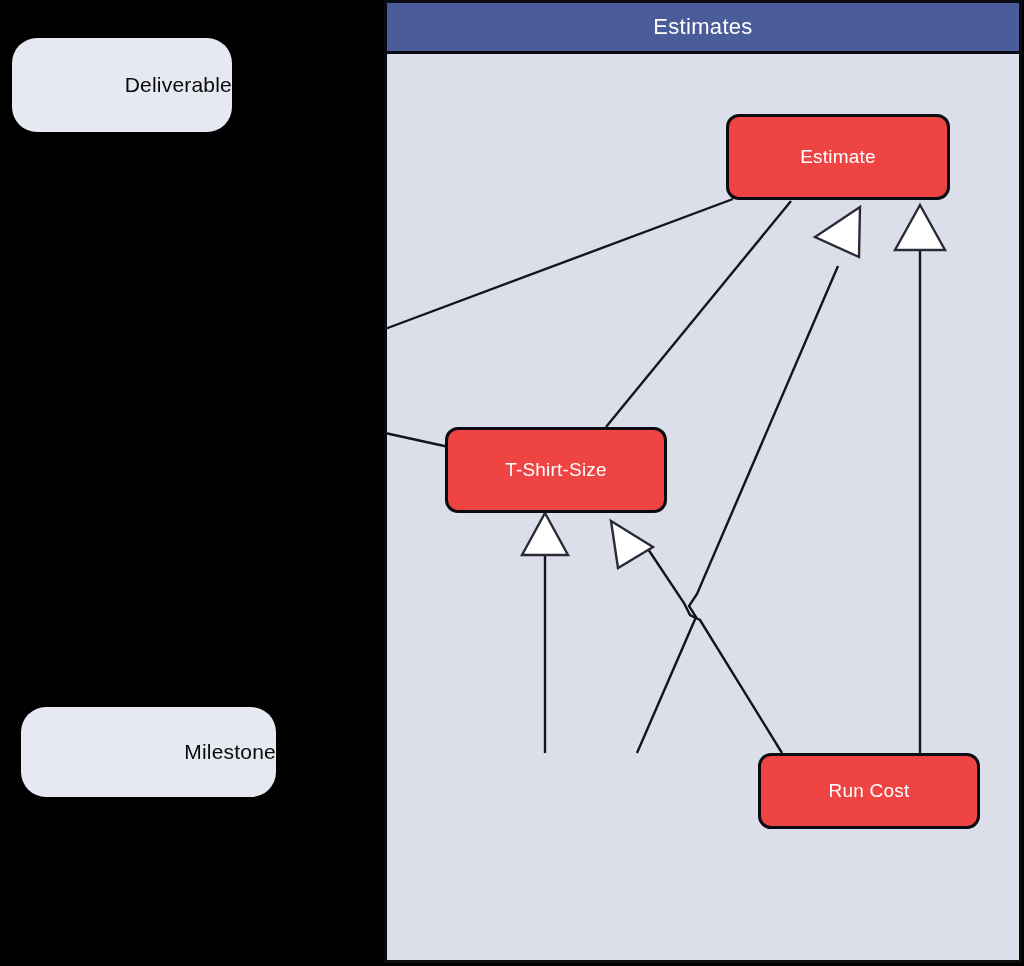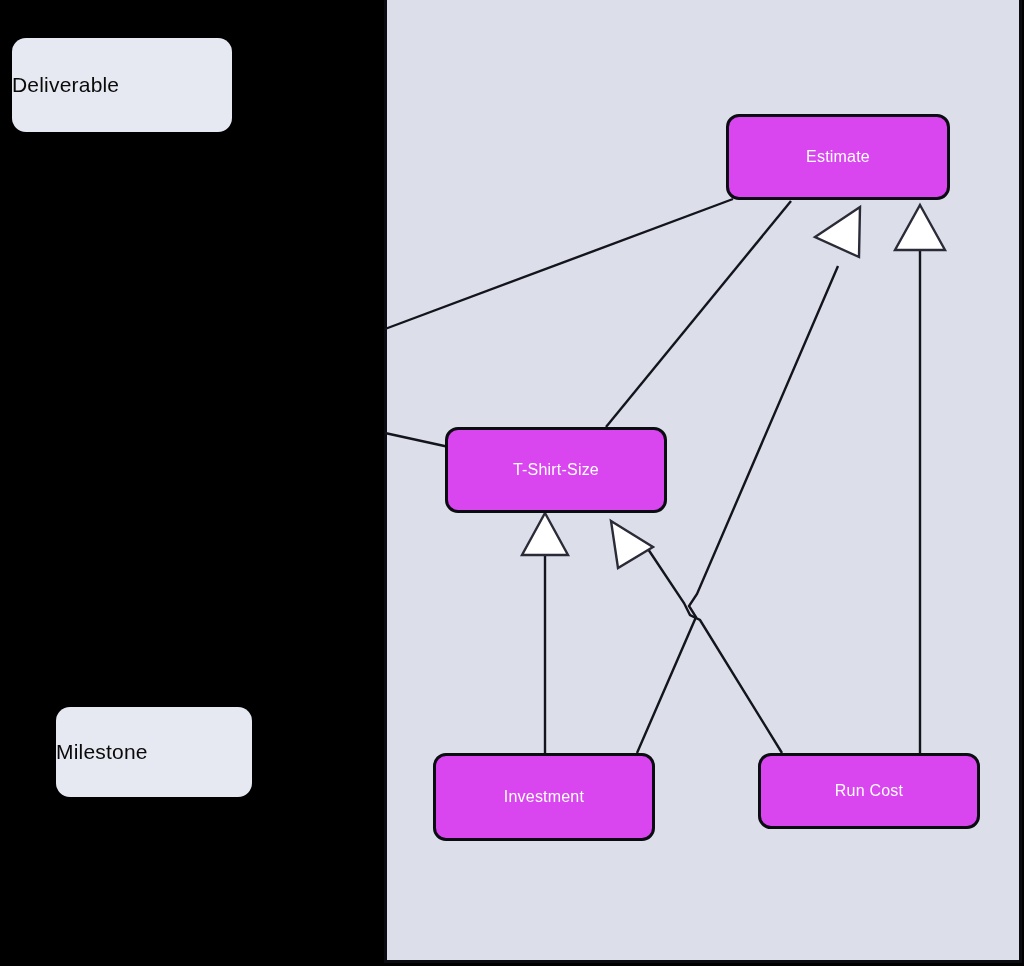--- a/index.html
+++ b/index.html
@@ -17,24 +17,24 @@
     width: 1024px;
     height: 966px;
     background: #000000;
   }
 
   
   .pill {
     position: absolute;
     display: flex;
     align-items: center;
-    justify-content: flex-start;
+    justify-content: flex-end;
     background: #E6E9F2;
     color: #0A0A0A;
-    border-radius: 14px;
+    border-radius: 25px;
     font-size: 21px;
     letter-spacing: .2px;
     white-space: nowrap;
   }
 
   
   #group {
     position: absolute;
     left: 384px;
     top: 0px;
@@ -72,37 +72,40 @@
   }
   #edges path, #edges line, #edges polyline { stroke: #14141C; fill: none; stroke-width: 2.4; }
   #edges polygon.arrowhead { fill: #FFFFFF; stroke: #2B2B38; stroke-width: 2.4; stroke-linejoin: miter; }
 
   
   .node {
     position: absolute;
     display: flex;
     align-items: center;
     justify-content: center;
-    background: #d946ef;
+    background: #ef4444;
     border: 3.5px solid #0B0B12;
     border-radius: 13px;
     color: #FFFFFF;
-    font-size: 16px;
+    font-size: 19px;
     letter-spacing: .2px;
     white-space: nowrap;
     z-index: 5;
   }
 </style>
 </head>
 <body>
 
 <div id="canvas">
 
   <div id="group"></div>
 
+  <div id="group-header">
+    <span>Estimates</span>
+  </div>
 
   <svg id="edges" viewBox="0 0 1024 966">
 
     <line x1="385" y1="329" x2="733" y2="199"></line>
 
     <line x1="385" y1="433" x2="449" y2="447"></line>
 
     <line x1="606" y1="427" x2="791" y2="201"></line>
 
     <line x1="545" y1="753" x2="545" y2="553"></line>
@@ -116,33 +119,30 @@
 
     <line x1="920" y1="753" x2="920" y2="251"></line>
     <polygon class="arrowhead" points="920,205 945,250 895,250"></polygon>
   </svg>
 
   <div class="pill" style="left:12px; top:38px; width:220px; height:94px;">
     <span>Deliverable</span>
   </div>
 
 
-  <div class="pill" style="left:21px; top:707px; width:196px; height:90px;margin-left:35px;">
+  <div class="pill" style="left:21px; top:707px; width:255px; height:90px;">
     <span>Milestone</span>
   </div>
 
   <div class="node" style="left:726px; top:114px; width:224px; height:86px;">
     <span>Estimate</span>
   </div>
 
   <div class="node" style="left:445px; top:427px; width:222px; height:86px;text-align:center;">
     <span>T-Shirt-Size</span>
   </div>
 
-  <div class="node" style="left:433px; top:753px; width:222px; height:88px;">
-    <span>Investment</span>
-  </div>
 
   <div class="node" style="left:758px; top:753px; width:222px; height:76px;">
     <span>Run Cost</span>
   </div>
 
 </div>
 
 </body></html>

